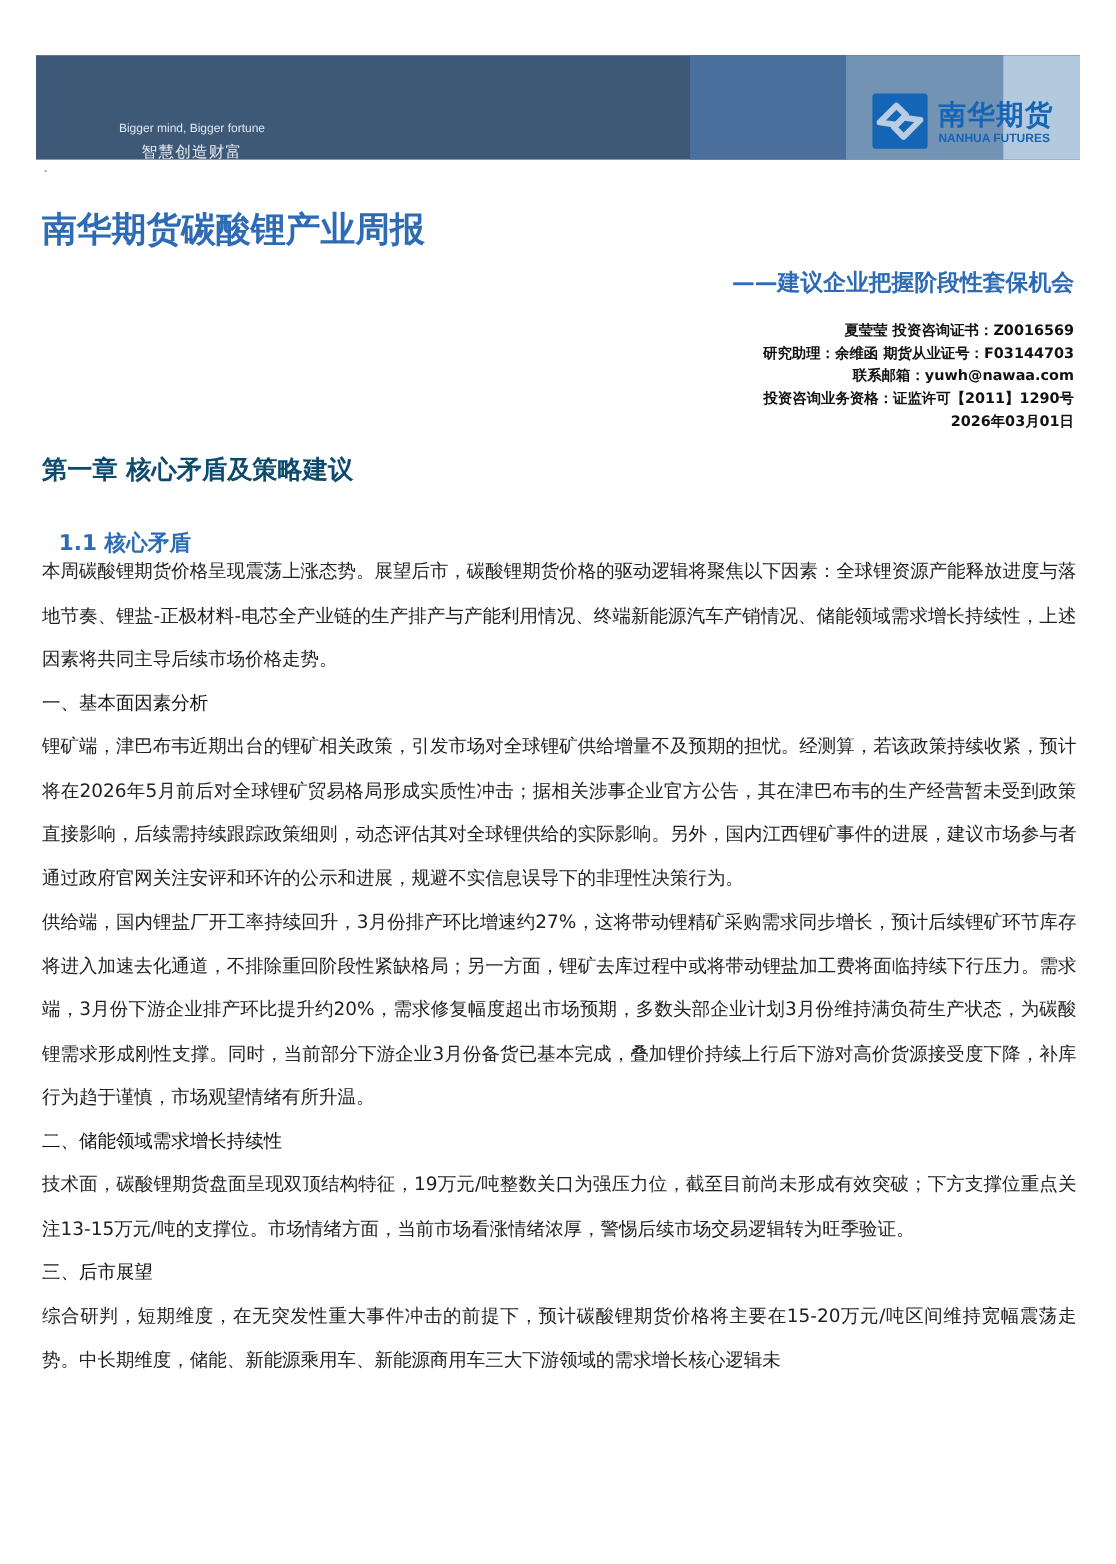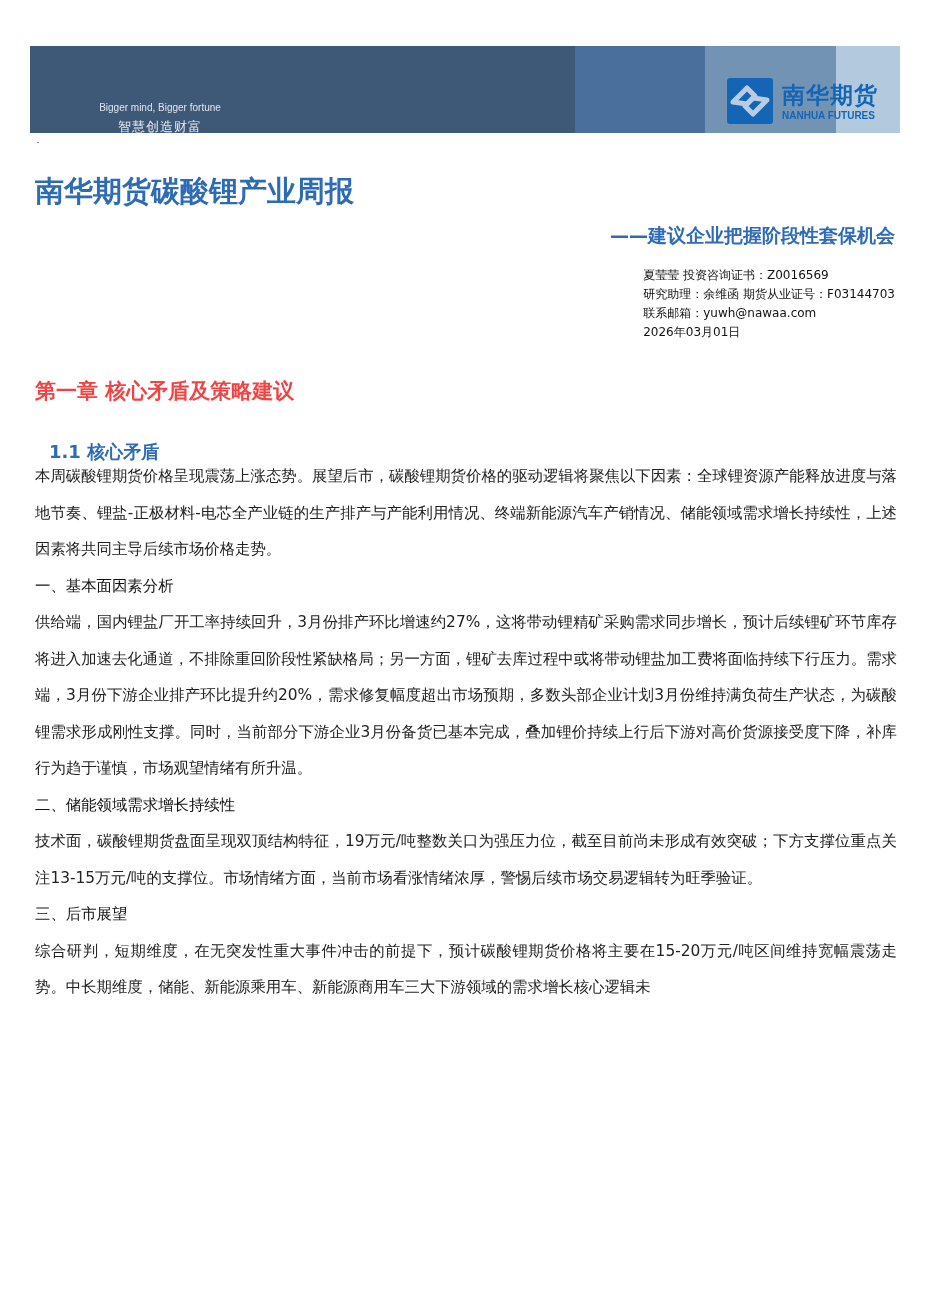--- a/index.html
+++ b/index.html
@@ -14,23 +14,23 @@
                font-size:10px; color:#dfe6ef; font-family:"Liberation Sans",sans-serif; }
   .slogan-cn { position:absolute; left:60px; top:72px; width:140px; text-align:center;
                font-size:13px; color:#e8edf3; letter-spacing:1px; }
   .logo { position:absolute; left:697px; top:32px; }
   .logo-mark { position:absolute; left:0; top:0; width:46px; height:46px; background:#1565b6; border-radius:3px; }
   .logo-cn { position:absolute; left:55px; top:2px; font-size:23px; font-weight:bold; color:#1565b6; white-space:nowrap; letter-spacing:1px; }
   .logo-en { position:absolute; left:55px; top:32px; font-size:10px; font-weight:bold; color:#1565b6; white-space:nowrap; font-family:"Liberation Sans",sans-serif; }
   .dot { position:absolute; left:37px; top:142px; width:2px; height:1px; background:#888; }
   .title { position:absolute; left:35px; top:172px; font-size:29px; font-weight:bold; color:#2e6bb5; margin:0; }
   .subtitle { position:absolute; right:35px; top:223px; font-size:19px; font-weight:bold; color:#2e6bb5; margin:0; }
-  .meta { position:absolute; right:35px; top:266px; font-size:12px; font-weight:normal; color:#111; line-height:19px; }
+  .meta { position:absolute; right:35px; top:266px; text-align:right; font-size:12px; font-weight:bold; color:#111; line-height:19px; }
   .meta div { white-space:nowrap; }
-  .h1 { position:absolute; left:35px; top:377px; font-size:21px; font-weight:bold; color:#ef4444; margin:0; }
+  .h1 { position:absolute; left:35px; top:377px; font-size:21px; font-weight:bold; color:#0c4a6e; margin:0; }
   .h2 { position:absolute; left:35px; top:426px; font-size:18px; font-weight:bold; color:#2e6bb5; margin:14px; }
   .body { position:absolute; left:35px; top:458px; width:862px; font-size:15.4px; line-height:36.5px; color:#222; }
   .body p { margin:0; text-align:justify; }
   .body h3 { margin:0; font-size:15.4px; font-weight:normal; color:#111; line-height:36.5px; }
 </style>
 </head>
 <body>
 
 <div class="banner">
   <div class="stripe s1"></div>
@@ -52,27 +52,29 @@
 
 <div class="dot"></div>
 
 <h1 class="title">南华期货碳酸锂产业周报</h1>
 <h2 class="subtitle">——建议企业把握阶段性套保机会</h2>
 
 <div class="meta">
   <div>夏莹莹 投资咨询证书：Z0016569</div>
   <div>研究助理：余维函 期货从业证号：F03144703</div>
   <div>联系邮箱：yuwh@nawaa.com</div>
+  <div>投资咨询业务资格：证监许可【2011】1290号</div>
   <div>2026年03月01日</div>
 </div>
 
 <h2 class="h1">第一章 核心矛盾及策略建议</h2>
 <h3 class="h2">1.1 核心矛盾</h3>
 
 <div class="body">
   <p>本周碳酸锂期货价格呈现震荡上涨态势。展望后市，碳酸锂期货价格的驱动逻辑将聚焦以下因素：全球锂资源产能释放进度与落地节奏、锂盐-正极材料-电芯全产业链的生产排产与产能利用情况、终端新能源汽车产销情况、储能领域需求增长持续性，上述因素将共同主导后续市场价格走势。</p>
   <h3>一、基本面因素分析</h3>
+  <p>锂矿端，津巴布韦近期出台的锂矿相关政策，引发市场对全球锂矿供给增量不及预期的担忧。经测算，若该政策持续收紧，预计将在2026年5月前后对全球锂矿贸易格局形成实质性冲击；据相关涉事企业官方公告，其在津巴布韦的生产经营暂未受到政策直接影响，后续需持续跟踪政策细则，动态评估其对全球锂供给的实际影响。另外，国内江西锂矿事件的进展，建议市场参与者通过政府官网关注安评和环许的公示和进展，规避不实信息误导下的非理性决策行为。</p>
   <p>供给端，国内锂盐厂开工率持续回升，3月份排产环比增速约27%，这将带动锂精矿采购需求同步增长，预计后续锂矿环节库存将进入加速去化通道，不排除重回阶段性紧缺格局；另一方面，锂矿去库过程中或将带动锂盐加工费将面临持续下行压力。需求端，3月份下游企业排产环比提升约20%，需求修复幅度超出市场预期，多数头部企业计划3月份维持满负荷生产状态，为碳酸锂需求形成刚性支撑。同时，当前部分下游企业3月份备货已基本完成，叠加锂价持续上行后下游对高价货源接受度下降，补库行为趋于谨慎，市场观望情绪有所升温。</p>
   <h3>二、储能领域需求增长持续性</h3>
   <p>技术面，碳酸锂期货盘面呈现双顶结构特征，19万元/吨整数关口为强压力位，截至目前尚未形成有效突破；下方支撑位重点关注13-15万元/吨的支撑位。市场情绪方面，当前市场看涨情绪浓厚，警惕后续市场交易逻辑转为旺季验证。</p>
   <h3>三、后市展望</h3>
   <p>综合研判，短期维度，在无突发性重大事件冲击的前提下，预计碳酸锂期货价格将主要在15-20万元/吨区间维持宽幅震荡走势。中长期维度，储能、新能源乘用车、新能源商用车三大下游领域的需求增长核心逻辑未</p>
 </div>
 
 </body></html>

